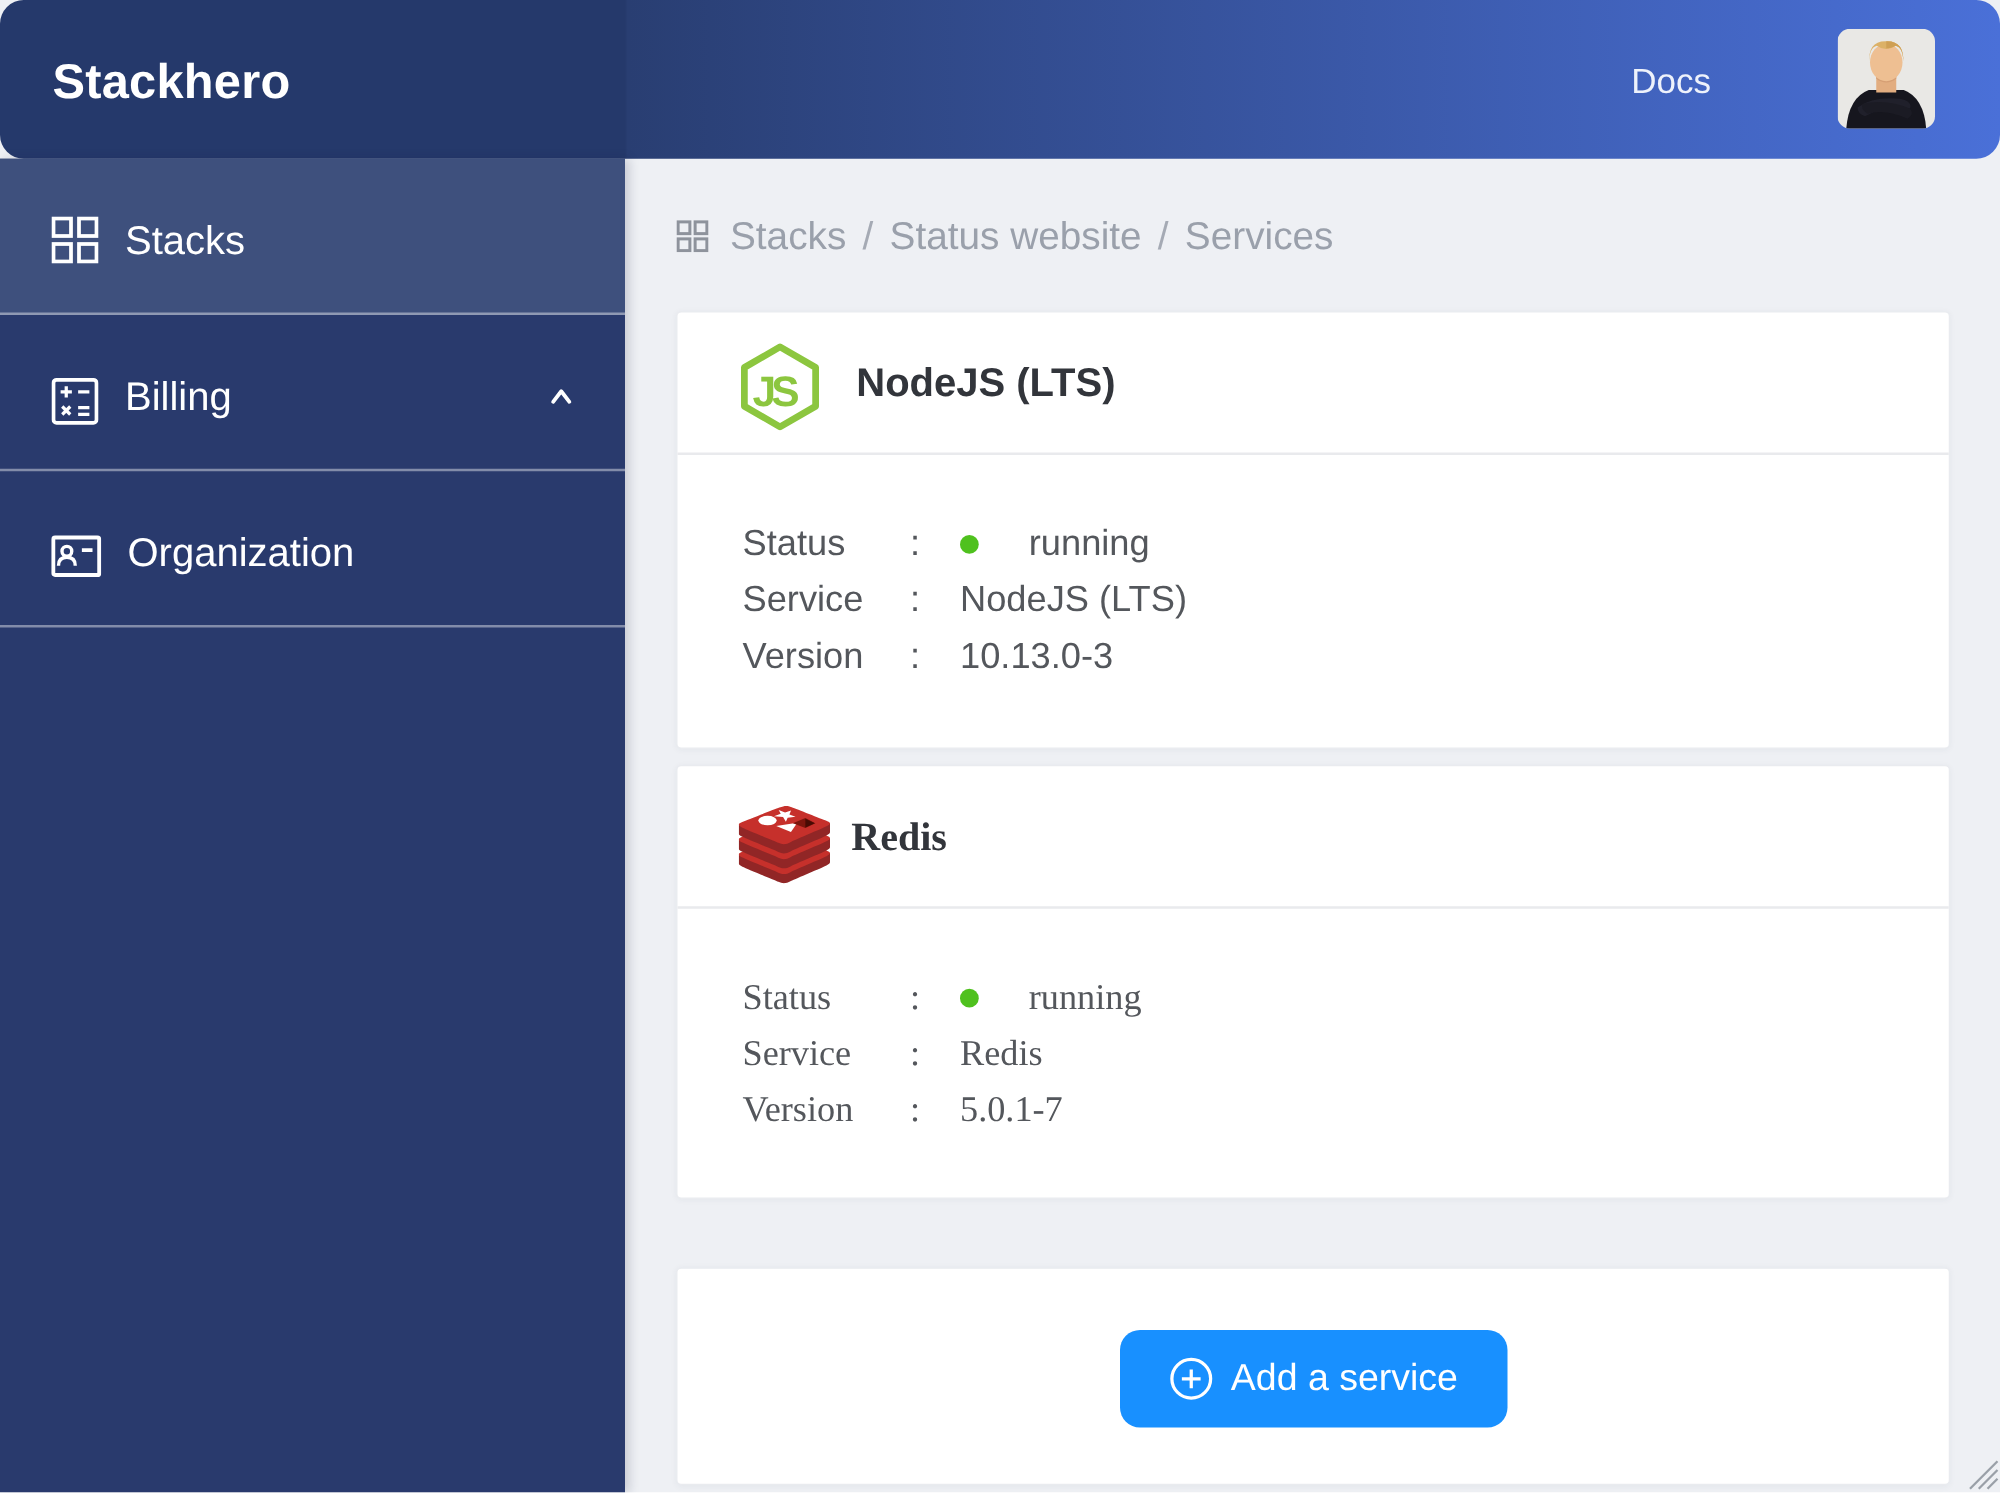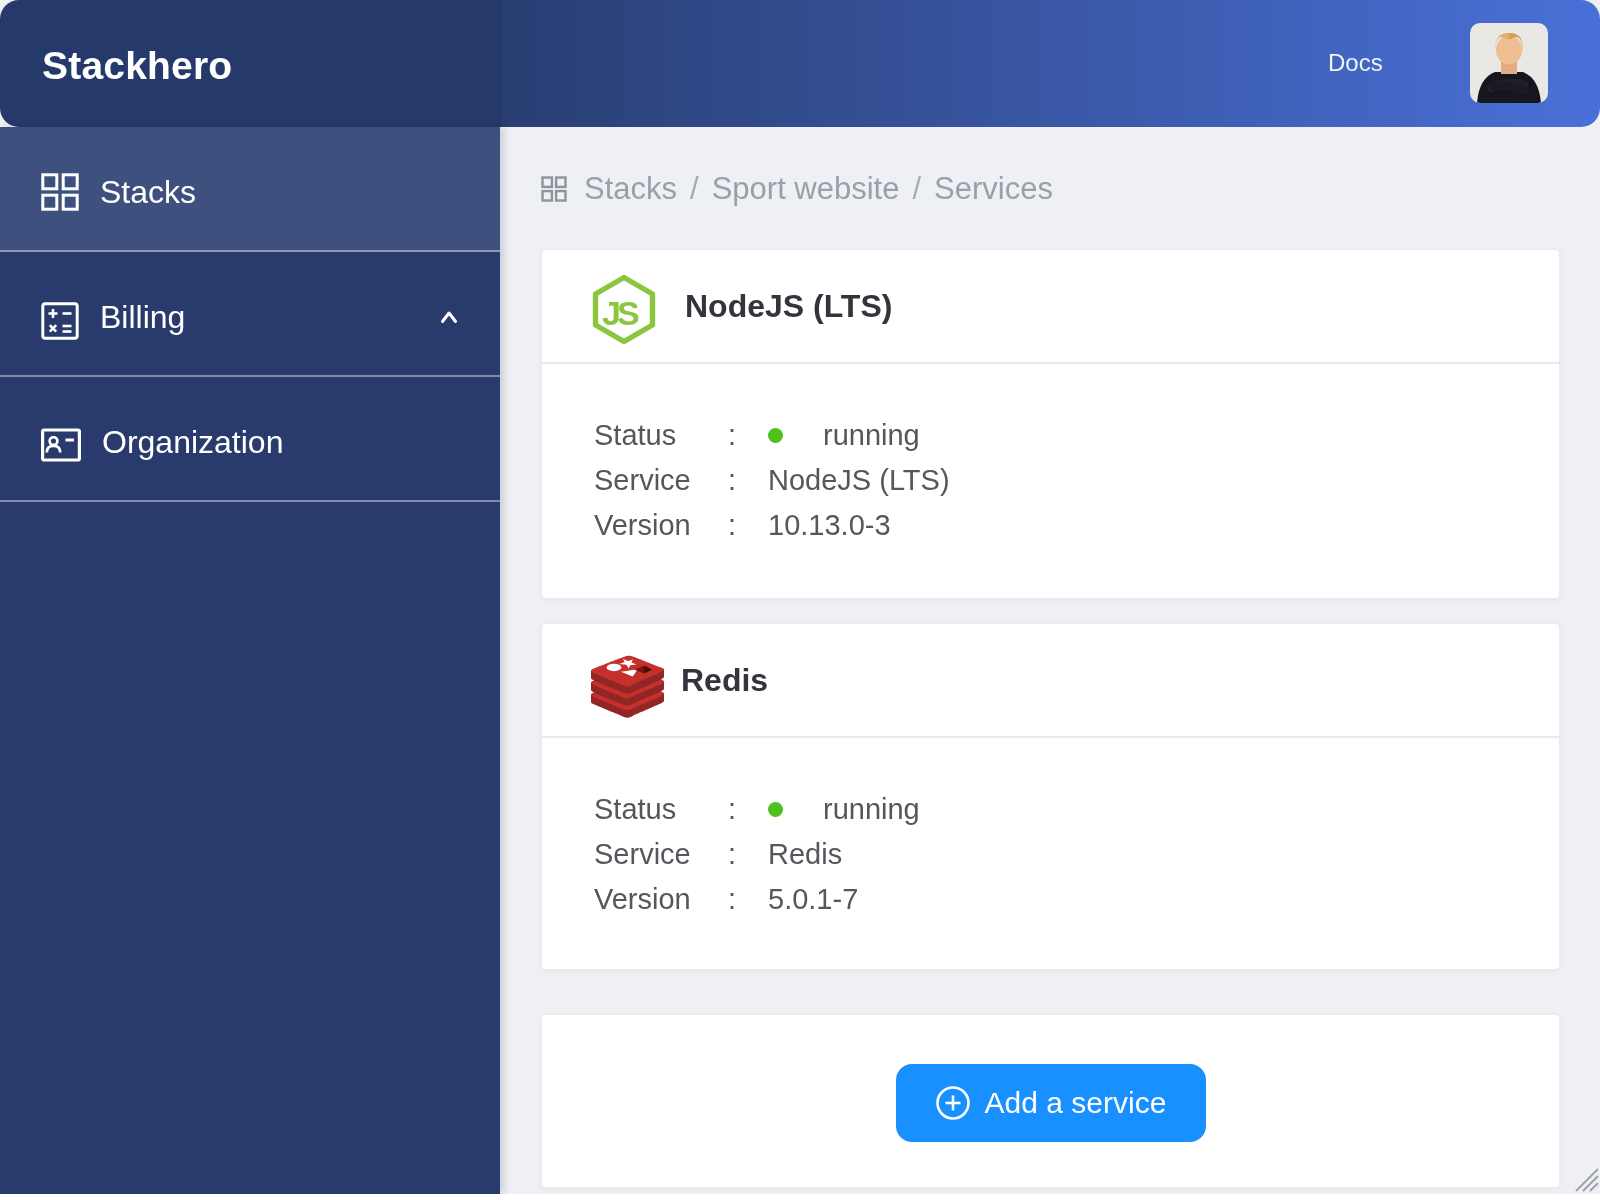--- a/index.html
+++ b/index.html
@@ -3,21 +3,21 @@
 <meta charset="utf-8">
 <style>
   * { margin:0; padding:0; box-sizing:border-box; }
   html,body { width:1600px; height:1200px; overflow:hidden; }
   body { font-family:"Liberation Sans", sans-serif; background:#fff; position:relative; }
   #app { position:absolute; left:0; top:0; width:1600px; height:1194px; background:#eef0f4; }
   
   #header { position:absolute; left:0; top:0; width:1600px; height:127px;
     background:linear-gradient(90deg,#25396b 0px,#25396b 500px,#293e72 502px,#4a70d8 1600px);border-radius:19px; }
   #logo { position:absolute; left:42px; top:44px; font-size:39px; font-weight:700; color:#fff; letter-spacing:0.2px; }
-  #docs { position:absolute; left:1305px; top:49px; font-size:24px; color:#eef2fb;margin-left:23px; }
+  #docs { position:absolute; left:1305px; top:49px; font-size:28px; color:#eef2fb; }
   #avatar { position:absolute; left:1470px; top:23px; width:78px; height:80px; border-radius:10px; overflow:hidden; }
   
   #sidebar { position:absolute; left:0; top:127px; width:500px; height:1067px; background:#293a6d;
     box-shadow:3px 0 8px rgba(20,30,60,0.18); }
   .mi { position:relative; height:125px; display:flex; align-items:center; padding-left:41px; padding-top:7px;
     border-bottom:2px solid rgba(255,255,255,0.42); color:#fff; font-size:32px; }
   .mi.active { background:#3e507d; }
   .mi .ic { width:38px; height:38px; margin-right:21px; flex:none; }
   .mi .caret { position:absolute; right:42px; top:50%; margin-top:-5px; }
   
@@ -29,21 +29,21 @@
   .card { position:absolute; left:41px; width:1019px; background:#fff;
     border:1px solid #e9ebef; border-radius:4px; box-shadow:0 1px 5px rgba(45,50,80,0.05); }
   .card-head { height:114px; border-bottom:2px solid #e9eaed; display:flex; align-items:center; padding-left:49px; }
   .card-title { font-size:32px; font-weight:700; color:#32353b; margin-left:28px; }
   .card-body { padding:49px 0 0 52px; font-size:29px; color:#54575c; }
   .row { display:flex; align-items:center; height:45px;gap:24px; }
   .row .lbl { width:110px; }
   .row .col { width:16px; }
   .dot { display:inline-block; width:15px; height:15px; border-radius:50%; background:#4fc11e; margin-right:16px; }
   #card1 { top:122px; height:350px; }
-  #card2 { top:496px; height:347px; }
+  #card2 { top:485px; height:347px;font-family:Liberation Serif, serif; }
   #card3 { top:887px; height:174px; }
   #btn { position:absolute; left:50%; top:calc(50% + 2px); transform:translate(-50%,-50%); width:310px; height:78px;
     background:#1890ff; border-radius:16px; display:flex; align-items:center; justify-content:center;
     color:#fff; font-size:30px; }
   #btn svg { margin-right:14px; }
   #bottomstrip { position:absolute; left:0; top:1194px; width:1600px; height:6px; background:#fff; }
   #grip { position:absolute; right:1px; bottom:2px; }
 </style>
 </head>
 <body>
@@ -51,21 +51,21 @@
   <div id="main">
     <div id="crumb">
       <svg width="26" height="26" viewBox="0 0 26 26" fill="none" stroke="#8e939c" stroke-width="2.4">
         <rect x="1.5" y="1.5" width="9.4" height="9.4"></rect>
           <rect x="15.1" y="1.5" width="9.4" height="9.4"></rect>
         <rect x="1.5" y="15.1" width="9.4" height="9.4"></rect>
           <rect x="15.1" y="15.1" width="9.4" height="9.4"></rect>
       </svg>
       <span>Stacks</span>
         <span class="sep">/</span>
-        <span>Sport website</span>
+        <span>Status website</span>
         <span class="sep">/</span>
         <span>Services</span>
     </div>
 
     <div class="card" id="card1">
       <div class="card-head">
         <svg width="66" height="71" viewBox="0 0 66 71" style="margin-top:6px">
           <polygon points="33,3.5 61.5,20 61.5,51 33,67.5 4.5,51 4.5,20" fill="none" stroke="#8cc63f" stroke-width="5.4" stroke-linejoin="round"></polygon>
           <text x="11" y="51" font-family="Liberation Sans" font-weight="bold" font-size="34" fill="#8cc63f">J</text>
           <text x="26" y="51" font-family="Liberation Sans" font-weight="bold" font-size="34" fill="#8cc63f">S</text>

